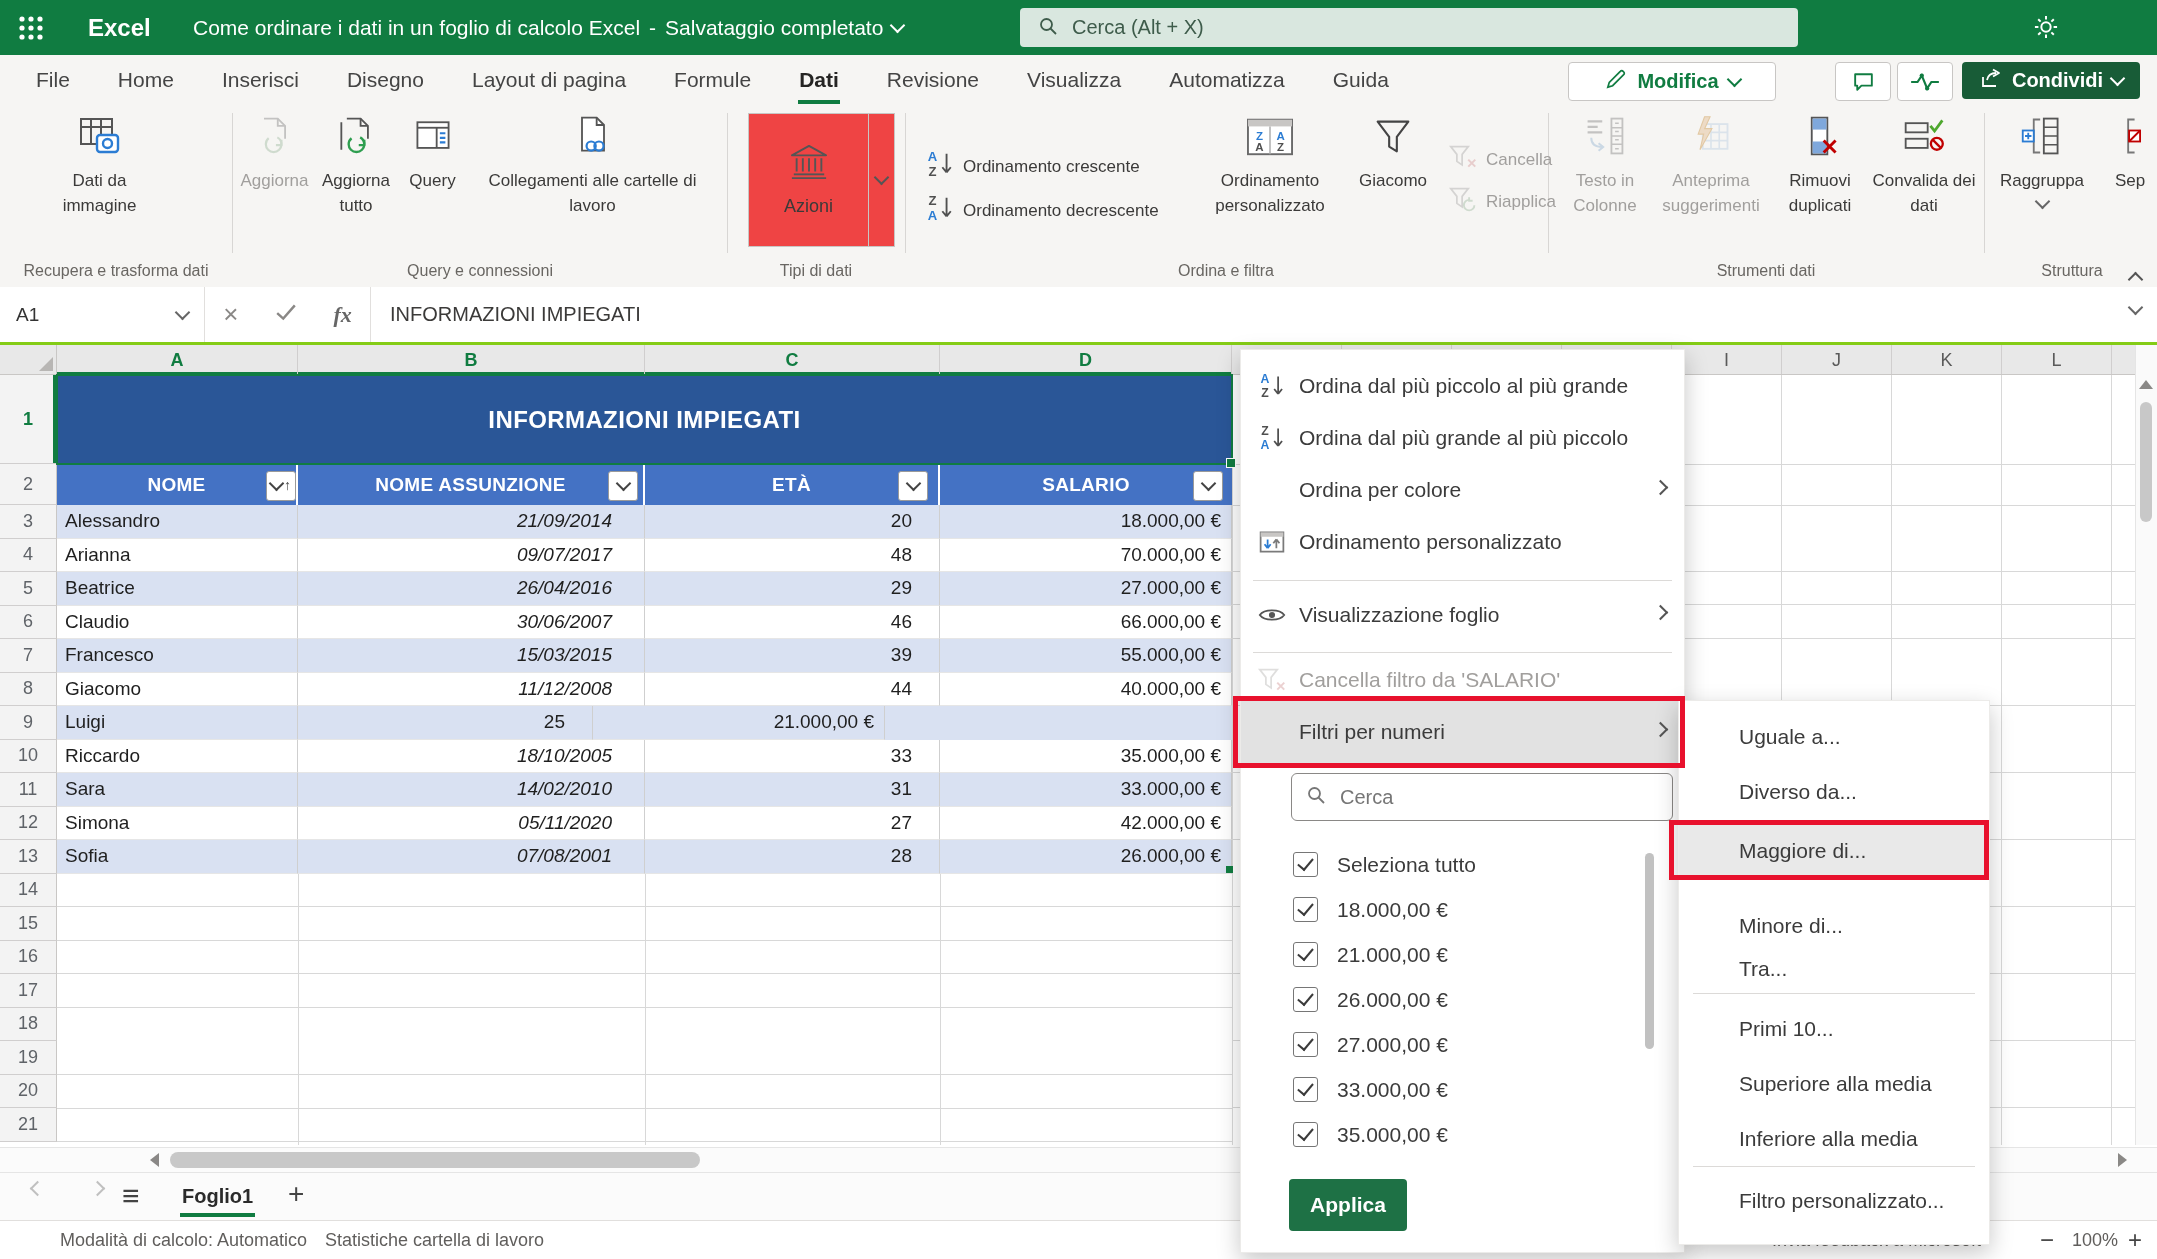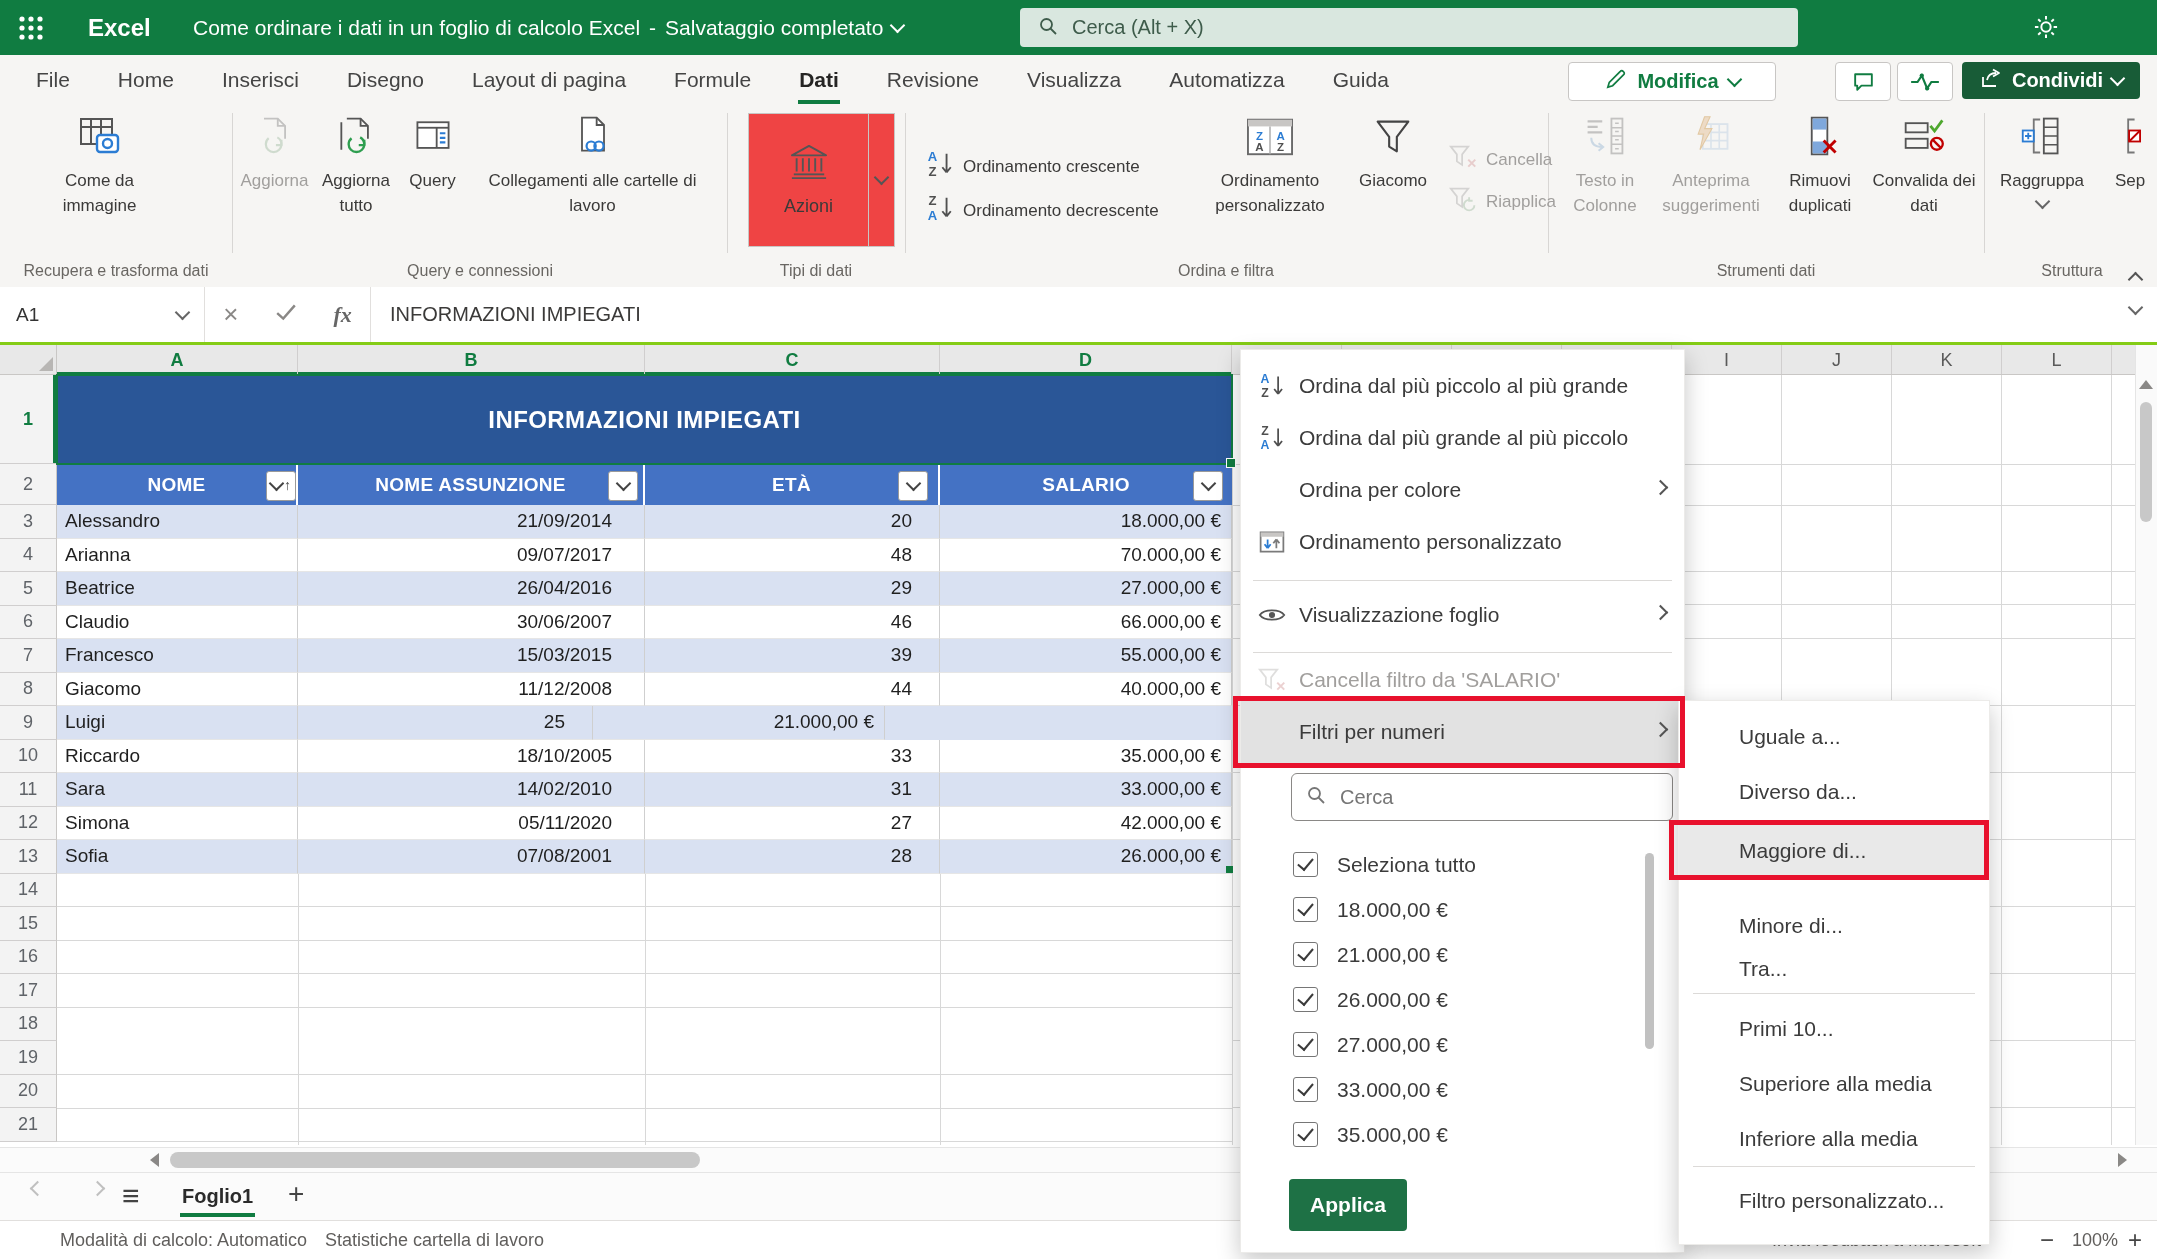--- a/index.html
+++ b/index.html
@@ -100,21 +100,21 @@
   .hd:nth-of-type(3){width:295px;} .hd:nth-of-type(4){width:292px;border-right:none;}
   .fbtn{position:absolute;top:471px;width:28px;height:28px;background:#fff;border:1px solid #9a9a9a;border-radius:3px;
       display:flex;align-items:center;justify-content:center;color:#444;z-index:4;}
   .fbtn .uar{font-size:14px;margin-left:2px;margin-top:-2px;color:#444;}
   .tbody{position:absolute;left:57px;top:505px;width:1175px;}
   .trow{display:flex;height:33.5px;box-sizing:border-box;background:#fff;}
   .trow:nth-of-type(odd){background:#D9E1F2;}
   .td{height:33.5px;flex:none;display:flex;align-items:center;font-size:19px;color:#1f1f1f;
       border-right:1px solid #CFCFCF;border-bottom:1px solid #E6E6E6;box-sizing:border-box;}
   .td0{width:241px;padding-left:8px;}
-  .td1{width:347px;justify-content:flex-end;padding-right:32px;}
+  .td1{width:347px;justify-content:flex-end;padding-right:32px;font-style:italic;}
   .td2{width:295px;justify-content:flex-end;padding-right:27px;}
   .td3{width:292px;justify-content:flex-end;padding-right:10px;}
   .tresize{position:absolute;left:1226px;top:866px;width:7px;height:7px;background:#107C41;z-index:4;}
   
   .vscroll{position:absolute;left:2135px;top:345px;width:22px;height:800px;background:#FAFAFA;border-left:1px solid #E5E5E5;box-sizing:border-box;}
   .vthumb{position:absolute;left:2140px;top:402px;width:12px;height:120px;background:#C8C8C8;border-radius:6px;}
   .tri{width:0;height:0;position:absolute;}
   .tri.up{border-left:7px solid transparent;border-right:7px solid transparent;border-bottom:9px solid #8A8886;left:2139px;top:380px;}
   .hscroll{position:absolute;left:0;top:1147px;width:2157px;height:26px;background:#FBFBFB;border-top:1px solid #E5E5E5;border-bottom:1px solid #E5E5E5;box-sizing:border-box;}
   .tri.left{border-top:7px solid transparent;border-bottom:7px solid transparent;border-right:9px solid #8A8886;left:150px;top:1153px;}
@@ -277,21 +277,21 @@
       <span class="ic">
         <svg viewBox="0 0 48 48" width="48" height="48">
             <g fill="none" stroke="#555" stroke-width="2">
               <rect x="5" y="7" width="31" height="25"></rect>
               <path d="M5 15h31M15 7v25M25 7v25"></path>
             </g>
             <rect x="21" y="23" width="21" height="17" rx="3" fill="#fff" stroke="#2B7CD3" stroke-width="2.4"></rect>
             <circle cx="31.5" cy="31.5" r="4.5" fill="none" stroke="#2B7CD3" stroke-width="2.4"></circle>
           </svg>
       </span>
-      <span class="l">Come da</span>
+      <span class="l">Dati da</span>
       <span class="l">immagine</span>
     </div>
     <div class="glabel" style="left:116px;">Recupera e trasforma dati</div>
 
     <div class="bigbtn dis" style="left:237px;width:75px;">
       <span class="ic">
         <svg viewBox="0 0 48 48" width="44" height="44">
             <path d="M12 5h15l8 8v14" fill="none" stroke="#9a9a9a" stroke-width="2"></path>
             <path d="M27 5v8h8" fill="none" stroke="#9a9a9a" stroke-width="2"></path>
             <path d="M31 33a8.5 8.5 0 1 1-17 0 8.5 8.5 0 0 1 17 0" fill="none" stroke="#A9C9A9" stroke-width="2.4" stroke-dasharray="34 10"></path>

